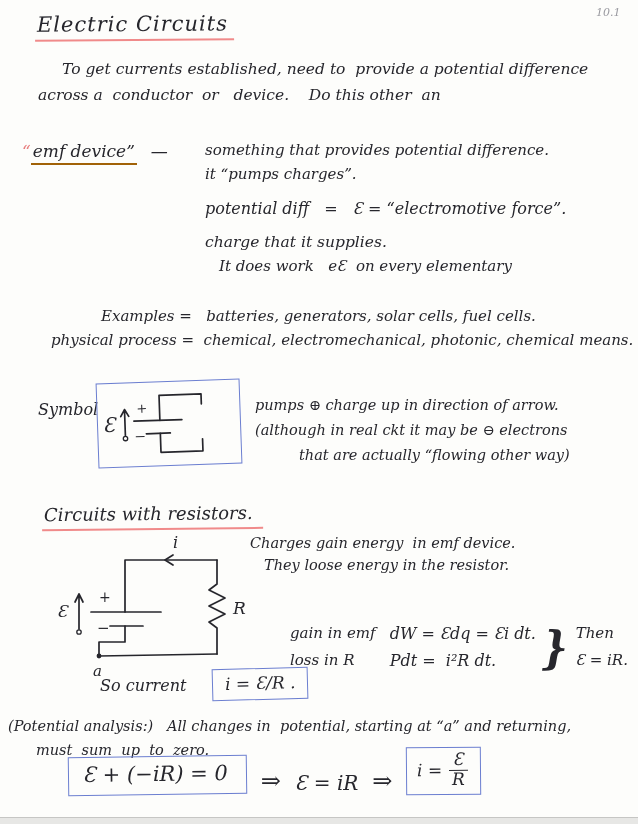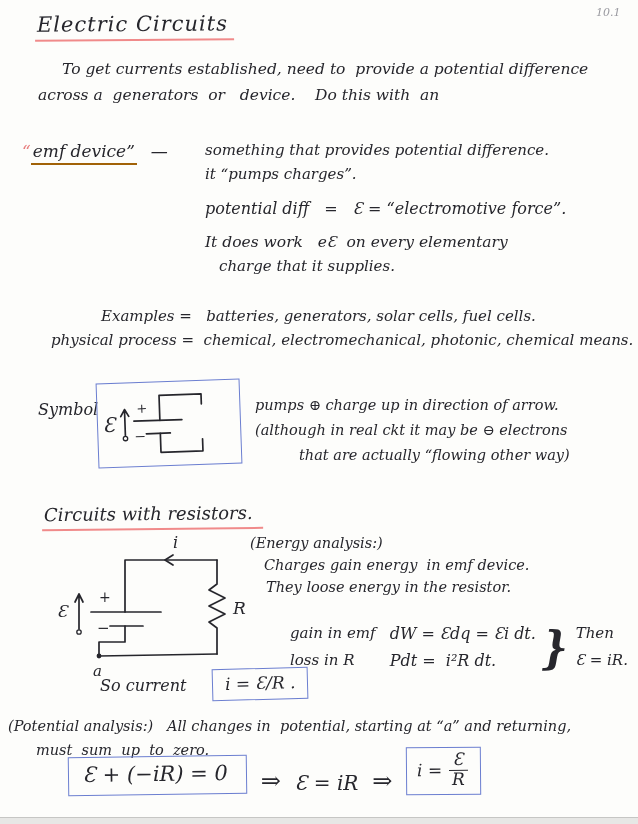--- a/index.html
+++ b/index.html
@@ -84,33 +84,33 @@
 <body>
 
 <div id="page">
 
   <div class="abs" id="page-number">10.1</div>
 
   <div class="abs" id="title">Electric Circuits</div>
 
   <div class="abs" id="intro">
     <div class="line">To get currents established, need to  provide a potential difference</div>
-    <div class="line">across a  generators  or   device.    Do this with  an</div>
+    <div class="line">across a  conductor  or   device.    Do this other  an</div>
   </div>
 
   <div class="abs" id="emf-heading">
     <span class="q">“</span><span class="term"><span>emf device</span><span>”</span></span><span class="dash">—</span>
   </div>
 
   <div class="abs" id="emf-lines">
     <div class="line">something that provides potential difference.</div>
     <div class="line">it “pumps charges”.</div>
     <div class="line">potential diff   =   Ɛ = “electromotive force”.</div>
+    <div class="line">charge that it supplies.</div>
     <div class="line">It does work   eƐ  on every elementary</div>
-    <div class="line">charge that it supplies.</div>
   </div>
 
   <div class="abs" id="examples">
     <div class="line">Examples =   batteries, generators, solar cells, fuel cells.</div>
     <div class="line">physical process =  chemical, electromechanical, photonic, chemical means.</div>
   </div>
 
   <div class="abs" id="symbol-label">Symbol</div>
 
   <div class="abs" id="symbol-box">
@@ -150,21 +150,20 @@
       <path class="wire" d="M162 28 L162 52 L154 58 L170 66 L154 74 L170 82 L154 90 L162 96 L162 122"></path>
       <text x="178" y="82" font-size="17">R</text>
       <path class="wire" d="M162 122 L44 124"></path>
       <path class="wire" d="M70 94 L70 110 L44 110 L44 124"></path>
       <circle cx="44" cy="124" r="2.4" fill="#26262c"></circle>
       <text x="38" y="144" font-size="15">a</text>
     </svg>
   </div>
 
   <div class="abs" id="energy">
-    <div class="line">(Energy analysis:)</div>
     <div class="line">Charges gain energy  in emf device.</div>
     <div class="line">They loose energy in the resistor.</div>
   </div>
 
   <div class="abs" id="work">
     <div class="labels">
       <div class="line">gain in emf</div>
       <div class="line">loss in R</div>
     </div>
     <div class="eqs">

